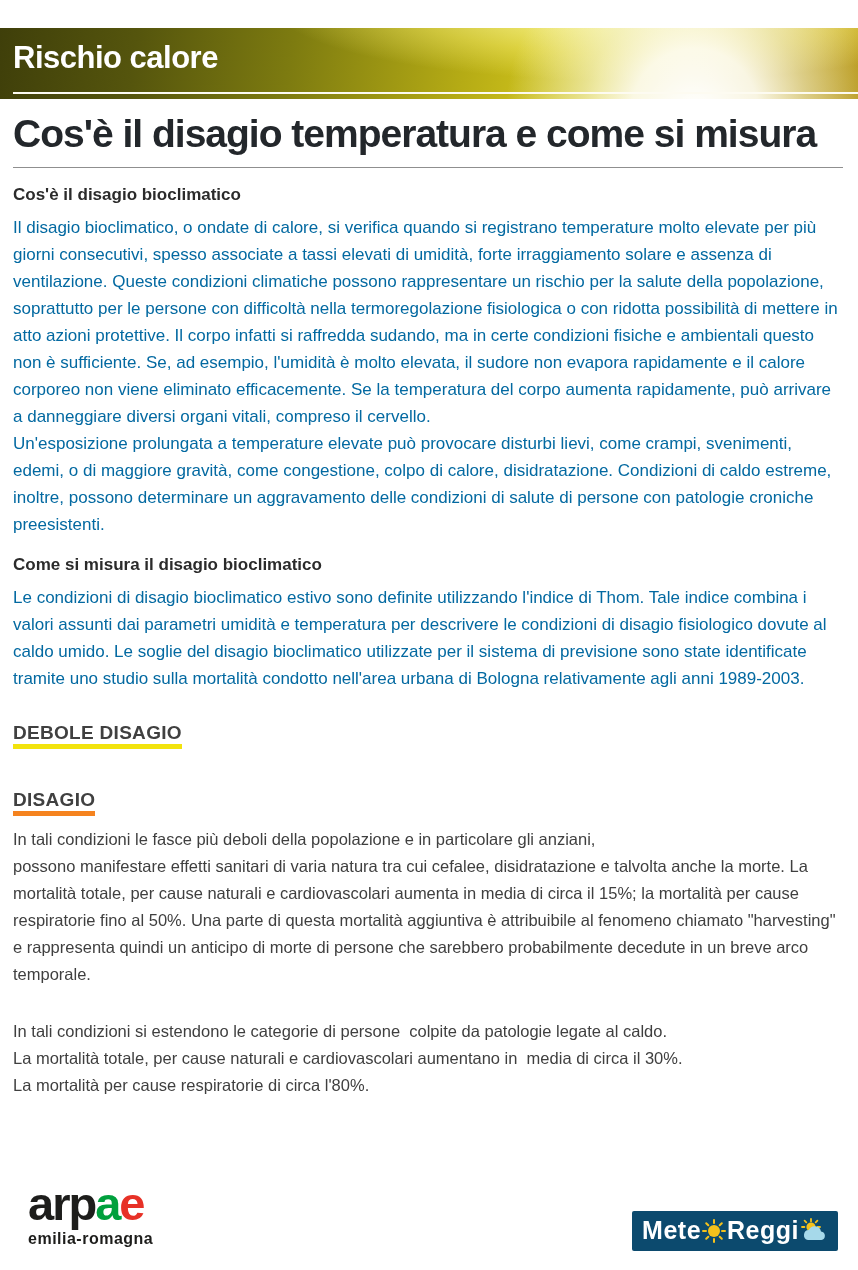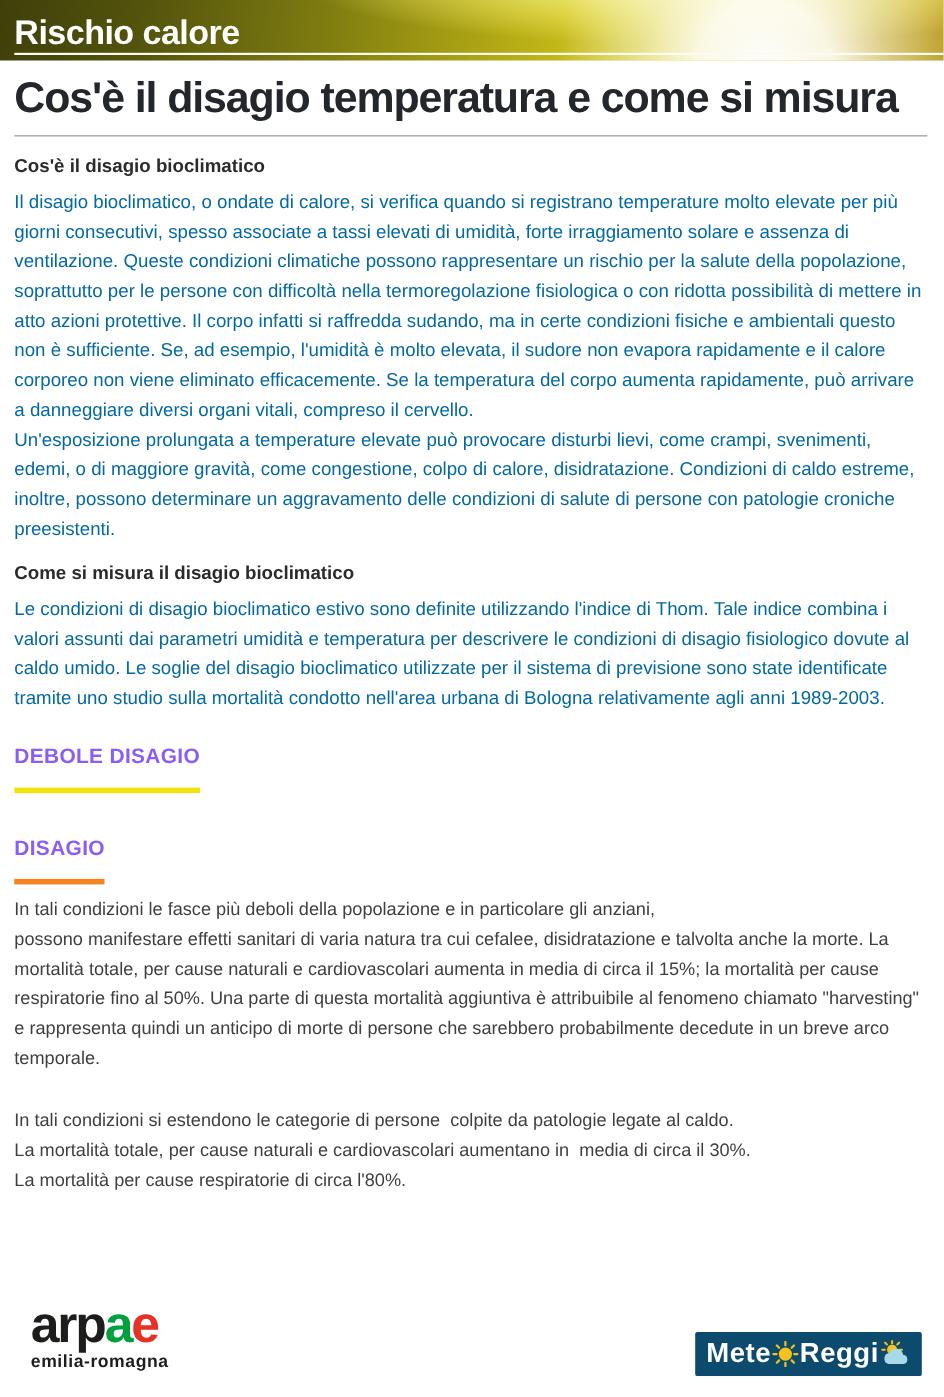--- a/index.html
+++ b/index.html
@@ -9,25 +9,26 @@
     height: 1270px;
     margin: 0 auto;
     background: #ffffff;
     font-family: "Liberation Sans", "DejaVu Sans", sans-serif;
     overflow: hidden;
   }
 
   
   .hero {
     position: relative;
-    height: 55px;
+    height: 71px;
     background:
       radial-gradient(circle at 81% 118%, #ffffff 0%, rgba(255,255,255,0.88) 9%, rgba(244,244,238,0.55) 16%, rgba(255,255,255,0) 27%),
       radial-gradient(ellipse 60% 150% at 74% -30%, rgba(255,252,170,0.95) 0%, rgba(250,240,110,0.45) 45%, rgba(250,240,110,0) 70%),
       linear-gradient(98deg, #3f3f0a 0%, #55550d 16%, #7d7b10 34%, #b5ab15 54%, #ded01f 70%, #d1b312 84%, #b39109 100%);
+    margin-top: 28px;
   }
   .hero-title {
     position: absolute;
     left: 13px;
     top: 12px;
     color: #ffffff;
     font-size: 31px;
     font-weight: 700;
     letter-spacing: -0.5px;
   }
@@ -69,23 +70,23 @@
     color: #0369a1;
     white-space: pre-wrap;
   }
   .risk-block { margin-top: 30px; }
   .risk-label {
     display: inline-block;
     margin: 0 16px 10px 0;
     font-size: 19px;
     font-weight: 800;
     letter-spacing: 0.3px;
-    color: #8b5cf6;
+    color: #404040;
     border-bottom: 5px solid #cccccc; 
-    padding-bottom: 16px;
+    padding-bottom: 0;
   }
   .risk-lines div {
     font-size: 16.5px;
     line-height: 27px;
     color: #3f3f3f;
     white-space: pre-wrap;
   }
 
   
   .arpae-logo {

